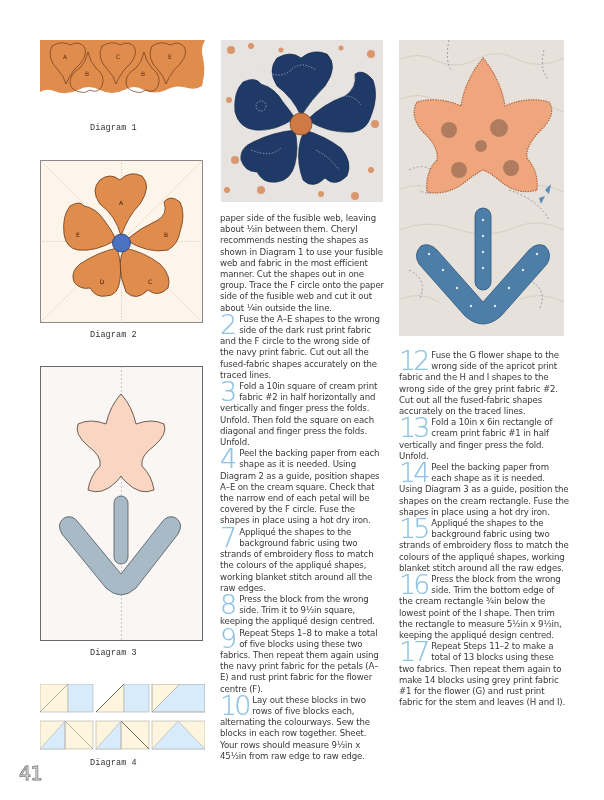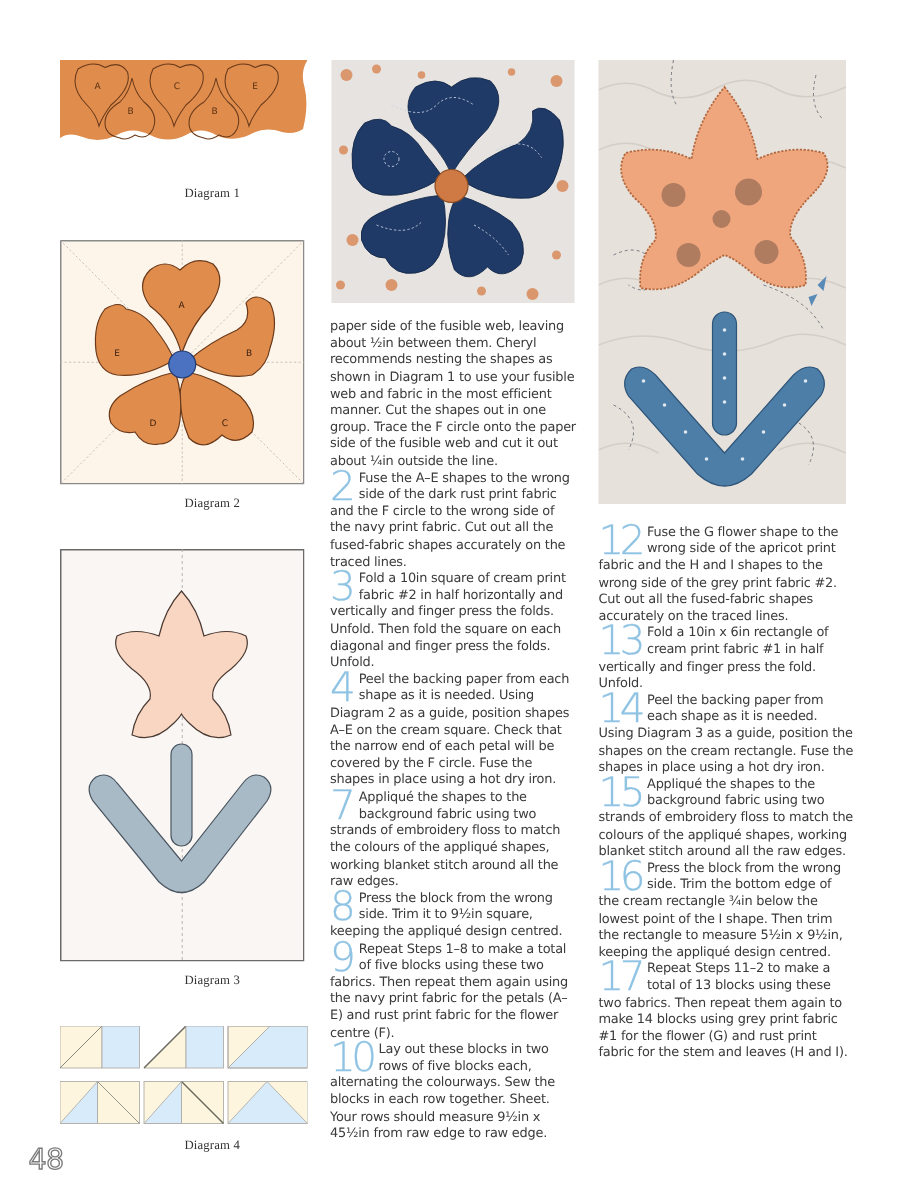--- a/index.html
+++ b/index.html
@@ -4,22 +4,22 @@
 <style>
   html, body { margin:0; padding:0; }
   body {
     width:604px; height:800px; position:relative; overflow:hidden;
     background:#ffffff;
     font-family:"DejaVu Sans", sans-serif;
     color:#3a3a3a;
   }
   .abs { position:absolute; }
   .caption {
-    position:absolute; font-size:8.5px; color:#333; text-align:right;
-    font-family:Liberation Serif, serif; letter-spacing:0.1px;
+    position:absolute; font-size:8.5px; color:#333; text-align:left;
+    font-family:Liberation Mono, monospace; letter-spacing:0.1px;
   }
   .col {
     position:absolute; font-size:8.6px; line-height:11.2px; color:#3a3a3a;
     font-family:"DejaVu Sans", sans-serif; letter-spacing:-0.15px;
   }
   .col p { margin:0; }
   .step { margin:0; position:relative; }
   .step .num {
     float:left; font-size:27px; line-height:20px; color:#8fc3e3;
     font-family:"DejaVu Sans", sans-serif; font-weight:300;
@@ -277,14 +277,14 @@
   <div class="step">
     <span class="num wide">16</span>
     <span>Press the block from the wrong side. Trim the bottom edge of the cream rectangle ¾in below the lowest point of the I shape. Then trim the rectangle to measure 5½in x 9½in, keeping the appliqué design centred.</span>
   </div>
   <div class="step">
     <span class="num wide">17</span>
     <span>Repeat Steps 11–2 to make a total of 13 blocks using these two fabrics. Then repeat them again to make 14 blocks using grey print fabric #1 for the flower (G) and rust print fabric for the stem and leaves (H and I).</span>
   </div>
 </div>
 
-<div class="page-number">48</div>
+<div class="page-number">41</div>
 <div class="watermark">PassionForum.ru</div>
 
 </body></html>

